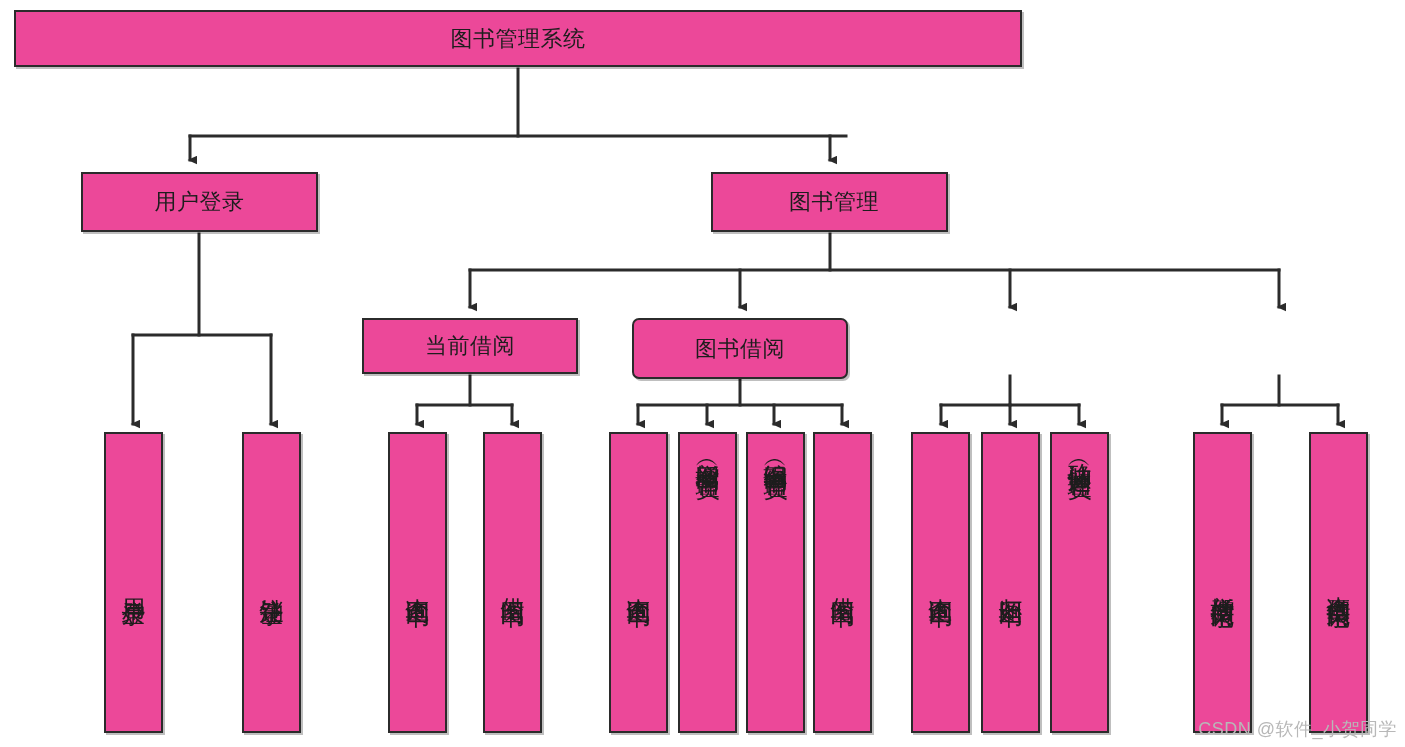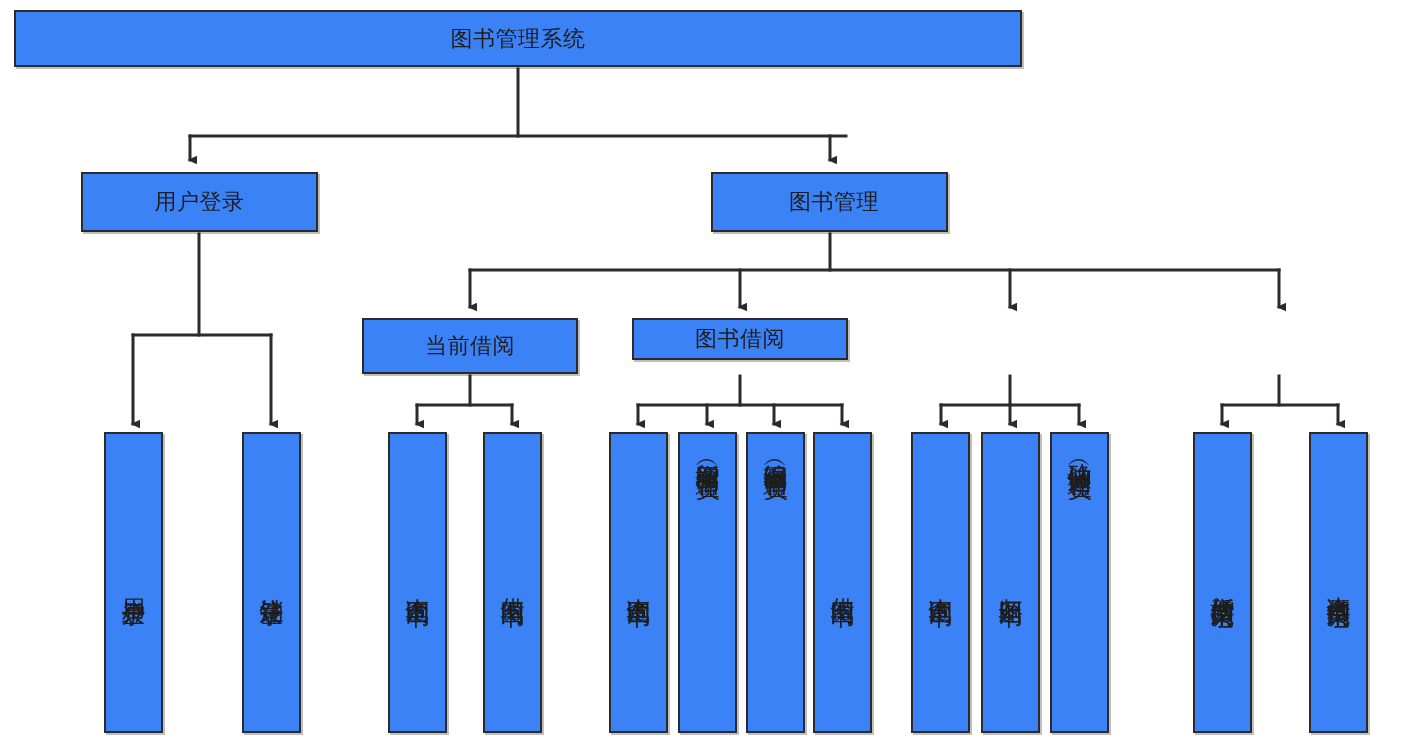--- a/index.html
+++ b/index.html
@@ -21,21 +21,21 @@
     position: absolute;
     left: 0;
     top: 0;
     width: 1405px;
     height: 747px;
     pointer-events: none;
   }
   .node {
     position: absolute;
     box-sizing: border-box;
-    background: #3b82f6;
+    background: #ec4899;
     border: 2px solid #2b2b2b;
     display: flex;
     align-items: center;
     justify-content: center;
     box-shadow: 2px 2px 0 rgba(0,0,0,0.25);
   }
   .node .lbl {
     color: #1d1d1d;
     line-height: 1.18;
     text-align: center;
@@ -132,21 +132,21 @@
   <div class="node horiz" style="left:81px; top:172px; width:237px; height:60px;">
     <span class="lbl">用户登录</span>
   </div>
   <div class="node horiz" style="left:711px; top:172px; width:237px; height:60px;padding-left:9px;">
     <span class="lbl">图书管理</span>
   </div>
 
   <div class="node horiz" style="left:362px; top:318px; width:216px; height:56px;">
     <span class="lbl">当前借阅</span>
   </div>
-  <div class="node horiz" style="left:632px; top:318px; width:216px; height:42px;">
+  <div class="node horiz" style="left:632px; top:318px; width:216px; height:61px;border-radius:7px;">
     <span class="lbl">图书借阅</span>
   </div>
 
   <div class="node vert pad-mid" style="left:104px; top:432px; width:59px; height:301px;">
     <span class="lbl">用户登录</span>
   </div>
   <div class="node vert pad-mid" style="left:242px; top:432px; width:59px; height:301px;">
     <span class="lbl">注销登录</span>
   </div>
 
@@ -180,14 +180,15 @@
     <span class="lbl">确认归还（管理员）</span>
   </div>
 
   <div class="node vert pad-mid" style="left:1193px; top:432px; width:59px; height:301px;">
     <span class="lbl">新增借阅记录</span>
   </div>
   <div class="node vert pad-mid" style="left:1309px; top:432px; width:59px; height:301px;">
     <span class="lbl">查询借阅记录</span>
   </div>
 
+  <div class="watermark">CSDN @软件_小贺同学</div>
 
 </div>
 
 </body></html>

